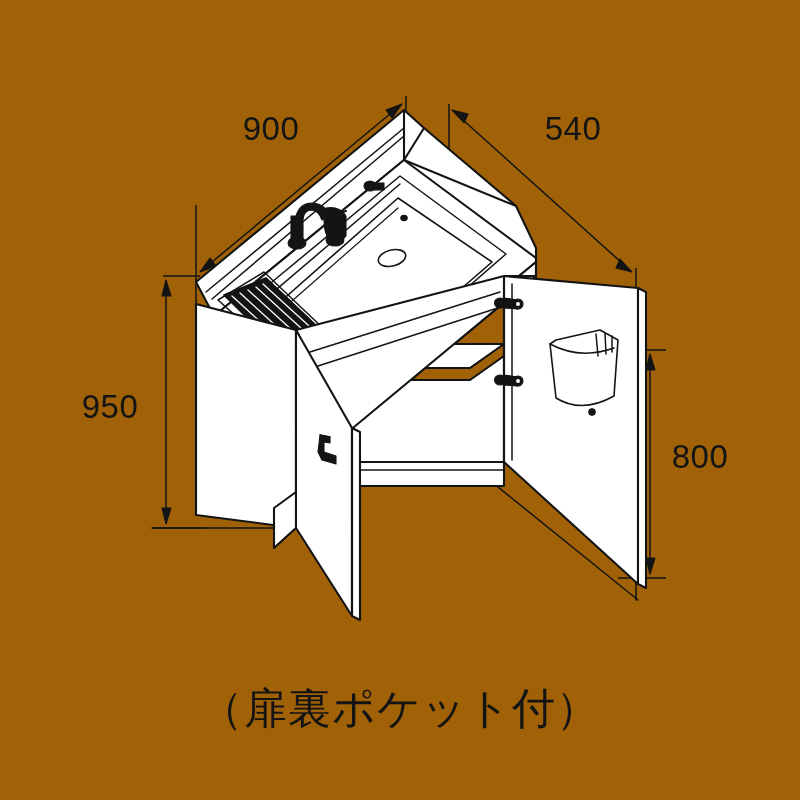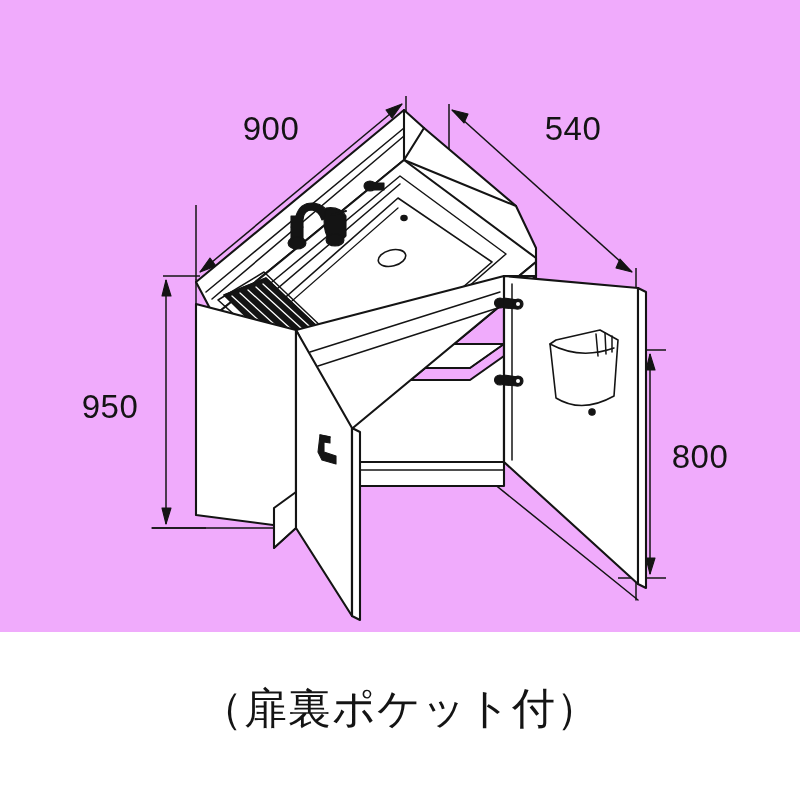--- a/index.html
+++ b/index.html
@@ -9,22 +9,22 @@
   }
   body {
     width: 800px;
     height: 800px;
     font-family: "Liberation Sans", "DejaVu Sans", sans-serif;
     overflow: hidden;
   }
   #stage {
     position: relative;
     width: 800px;
-    height: 632px;
-    background: #f0abfc;
+    height: 800px;
+    background: #a16207;
   }
   svg#drawing {
     display: block;
     width: 800px;
     height: 800px;
   }
   .ln {
     fill: none;
     stroke: #141414;
     stroke-width: 2.1;

